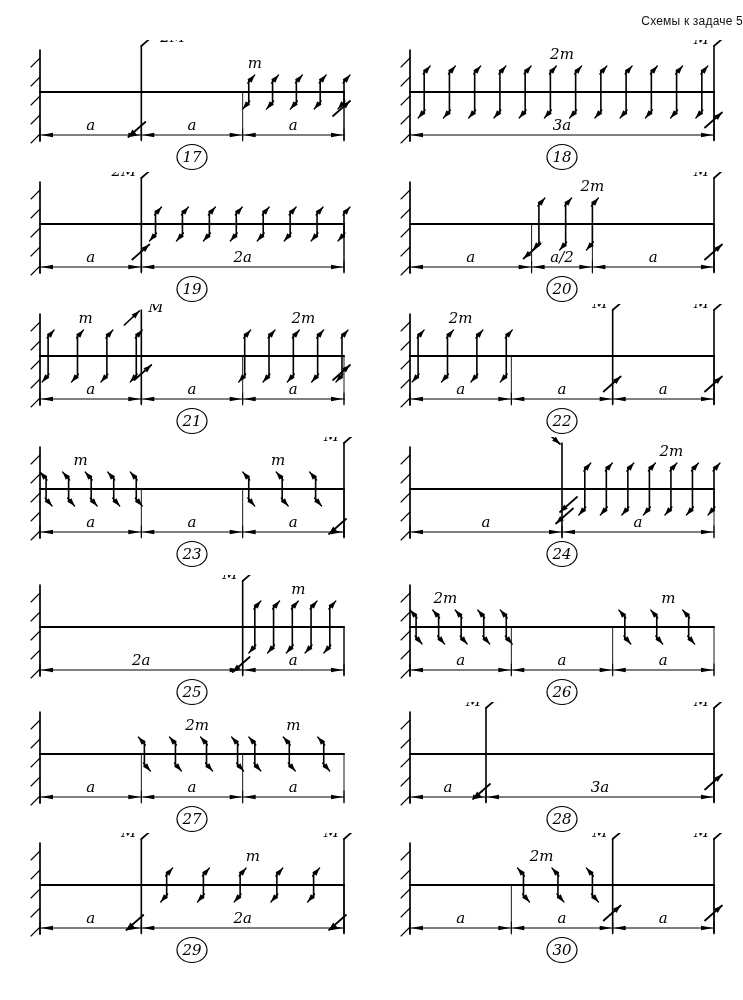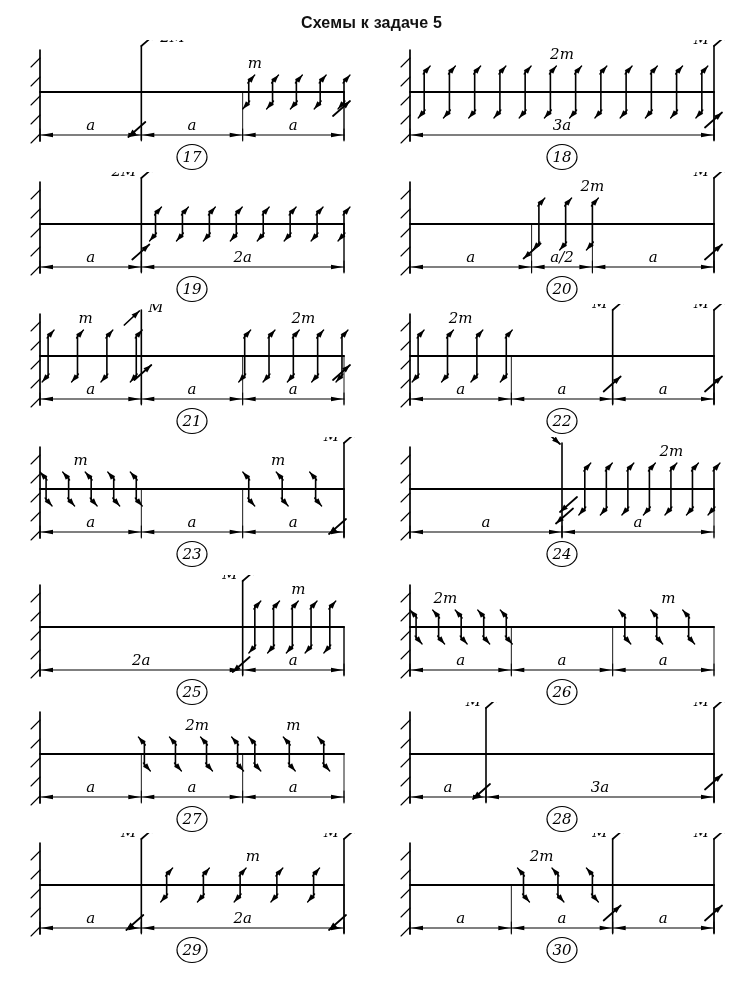--- a/index.html
+++ b/index.html
@@ -1,19 +1,19 @@
 <!DOCTYPE html>
 <html><head>
 <meta charset="utf-8">
 <style>
   html,body{margin:0;padding:0;background:#fff;}
   #page{position:relative;width:743px;height:1000px;background:#ffffff;overflow:hidden;
         font-family:"Liberation Sans",sans-serif;}
-  #title{position:absolute;top:14px;left:0;width:100%;text-align:center;
-         font-weight:bold;font-size:16px;color:#111;letter-spacing:.2px;}
+  #title{position:absolute;top:14px;left:0;width:100%;text-align:right;
+         font-weight:normal;font-size:12px;color:#111;letter-spacing:.2px;}
   .cell{position:absolute;width:340px;height:133px;}
   svg text{font-family:"DejaVu Serif","Liberation Serif",serif;font-style:italic;fill:#000;}
 </style>
 </head>
 <body>
 
 <div id="page">
   <div id="title">Схемы к задаче 5</div>
   <div id="grid">
       <div class="cell" style="left: 22px; top: 40px;"><svg width="340" height="133" viewBox="0 0 340 133">

